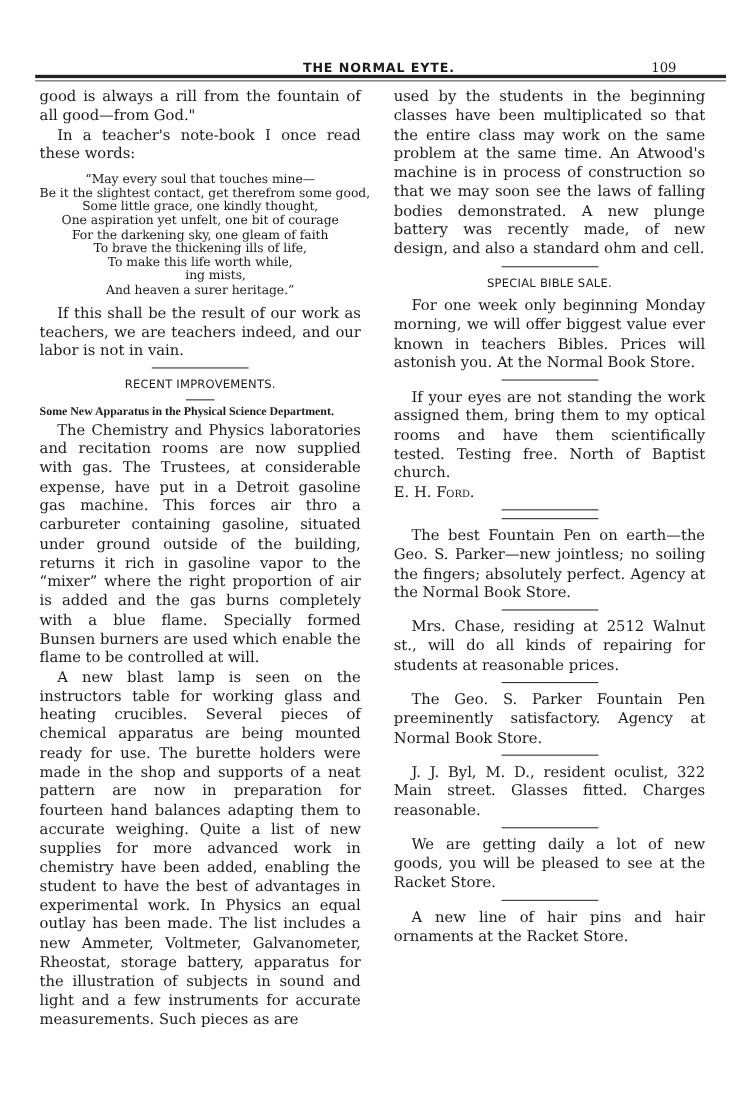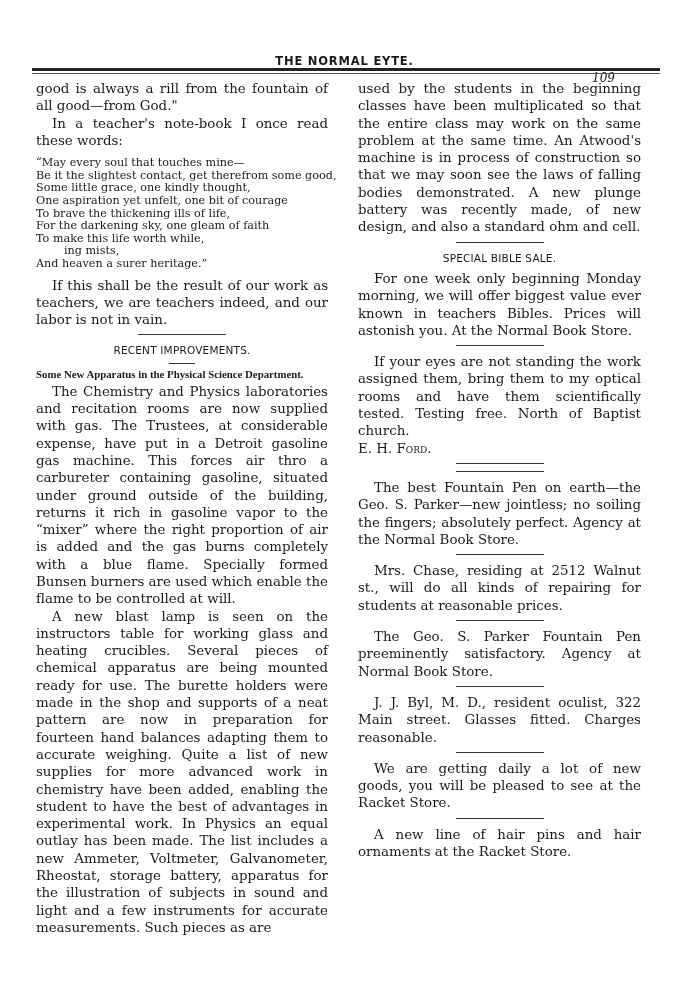--- a/index.html
+++ b/index.html
@@ -1,31 +1,31 @@
 <!DOCTYPE html>
 <html><head>
 <meta charset="utf-8">
 <style>
   html, body { margin: 0; padding: 0; background: #ffffff; }
   body { width: 680px; height: 1000px; position: relative; overflow: hidden; color: #1a1a1a;
          font-family: "DejaVu Serif", "Liberation Serif", serif; }
   .header { position: absolute; left: 32px; top: 50px; width: 625px; height: 22px; }
   .header-title { position: absolute; left: 0; width: 100%; text-align: center; top: 4px;
                   font-family: "DejaVu Sans", sans-serif; font-weight: bold; font-size: 11.5px; letter-spacing: 0.8px; }
-  .header-page { position: absolute; right: 42px; top: 21px; font-size: 12px; font-style: italic; }
+  .header-page { position: absolute; right: 42px; top: 4px; font-size: 12px; }
   .header-rule { position: absolute; left: 32px; top: 68px; width: 628px; height: 0;
                  border-top: 3px solid #222; }
   .header-rule2 { position: absolute; left: 32px; top: 73px; width: 628px; height: 0;
                   border-top: 1px solid #555; }
   .col { position: absolute; top: 80px; font-size: 13.4px; line-height: 17.3px; text-align: justify; }
   .col-left { left: 36px; width: 292px; }
   .col-right { left: 358px; width: 283px; }
   p { margin: 0; }
   .indent { text-indent: 16px; }
-  .poem { font-size: 11.2px; line-height: 12.6px; margin: 8px 0 6px 0; text-align: left; }
+  .poem { font-size: 11.2px; line-height: 12.6px; margin: 8px 0 6px 0; text-align: center; }
   .poem .line { white-space: nowrap; }
   .poem .cont { padding-left: 28px; }
   .rule { width: 88px; margin: 6px auto 7px auto; border-top: 1px solid #333; height: 0; }
   .rule-short { width: 26px; margin: 2px auto 4px auto; border-top: 1px solid #333; height: 0; }
   .heading { text-align: center; font-family: "DejaVu Sans", "Liberation Sans", sans-serif; font-size: 10.5px;
              letter-spacing: 0.2px; margin: 2px 0 3px 0; }
   .subheading { font-family: "Liberation Serif", serif; font-size: 10.8px;
                 line-height: 13px; margin: 0 0 2px 0; font-weight: bold; }
   .sig { text-align: left; padding-right: 24px; font-variant: small-caps; }
 </style>
@@ -40,22 +40,22 @@
 <div class="header-rule2"></div>
 
 <div class="col col-left">
   <p>good is always a rill from the fountain of all good—from God."</p>
   <p class="indent">In a teacher's note-book I once read these words:</p>
   <div class="poem">
     <div class="line">“May every soul that touches mine—</div>
     <div class="line">Be it the slightest contact, get therefrom some good,</div>
     <div class="line">Some little grace, one kindly thought,</div>
     <div class="line">One aspiration yet unfelt, one bit of courage</div>
+    <div class="line">For the darkening sky, one gleam of faith</div>
     <div class="line">To brave the thickening ills of life,</div>
-    <div class="line">For the darkening sky, one gleam of faith</div>
     <div class="line">To make this life worth while,</div>
     <div class="line cont">ing mists,</div>
     <div class="line">And heaven a surer heritage.”</div>
   </div>
   <p class="indent">If this shall be the result of our work as teachers, we are teachers indeed, and our labor is not in vain.</p>
   <div class="rule"></div>
   <div class="heading">RECENT IMPROVEMENTS.</div>
   <div class="rule-short"></div>
   <div class="subheading">Some New Apparatus in the Physical Science Department.</div>
   <p class="indent">The Chemistry and Physics laboratories and recitation rooms are now supplied with gas. The Trustees, at considerable expense, have put in a Detroit gasoline gas machine. This forces air thro a carbureter containing gasoline, situated under ground outside of the building, returns it rich in gasoline vapor to the “mixer” where the right proportion of air is added and the gas burns completely with a blue flame. Specially formed Bunsen burners are used which enable the flame to be controlled at will.</p>

